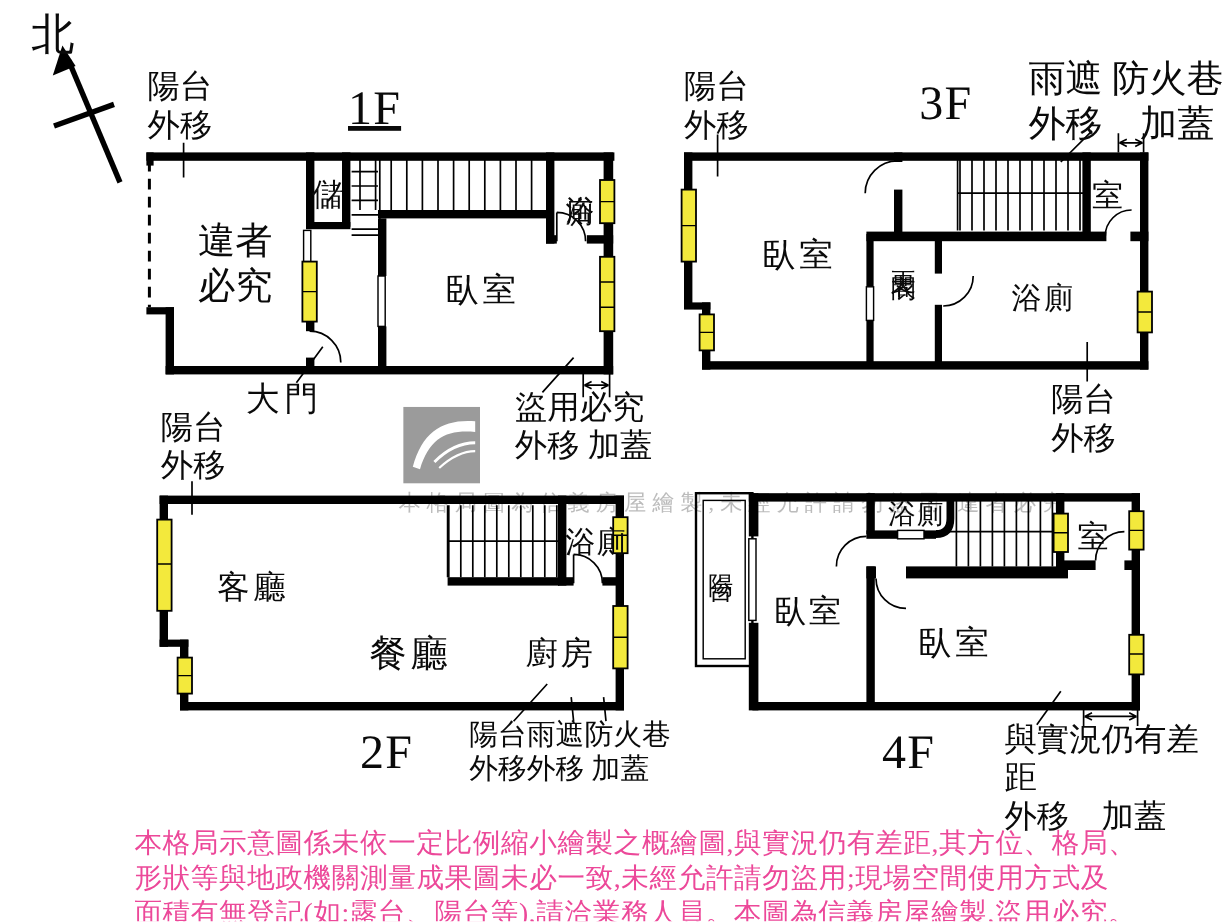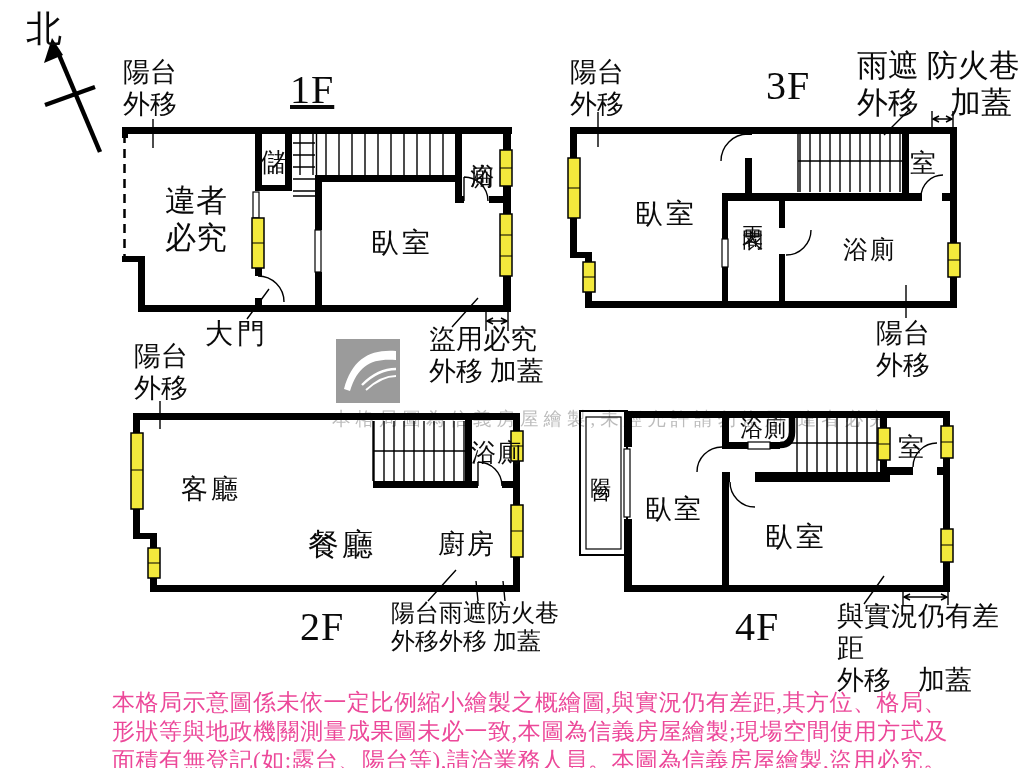--- a/index.html
+++ b/index.html
@@ -234,16 +234,16 @@
   <div class="lbl floor-title" style="left:735px;top:603px;">4F</div>
   <div class="lbl vert" style="left:588px;top:462px;font-size:21px;letter-spacing:2px;">陽台</div>
   <div class="lbl" style="left:645px;top:494px;font-size:27px;letter-spacing:2px;">臥室</div>
   <div class="lbl" style="left:765px;top:520px;font-size:28px;letter-spacing:3px;">臥室</div>
   <div class="lbl" style="left:740px;top:415px;font-size:23px;letter-spacing:1px;">浴廁</div>
   <div class="lbl" style="left:898px;top:433px;font-size:26px;">室</div>
   <div class="lbl" style="left:837px;top:601px;font-size:27px;">與實況仍有差距
 外移　加蓋</div>
 
   <div class="footer-line" style="top:687px;">本格局示意圖係未依一定比例縮小繪製之概繪圖,與實況仍有差距,其方位、格局、</div>
-  <div class="footer-line" style="top:716px;">形狀等與地政機關測量成果圖未必一致,本圖為信義房屋繪製;現場空間使用方式及</div>
+  <div class="footer-line" style="top:716px;">形狀等與地政機關測量成果圖未必一致,未經允許請勿盜用;現場空間使用方式及</div>
   <div class="footer-line" style="top:745px;">面積有無登記(如:露台、陽台等),請洽業務人員。本圖為信義房屋繪製,盜用必究。</div>
 
 </div>
 
 </body></html>

